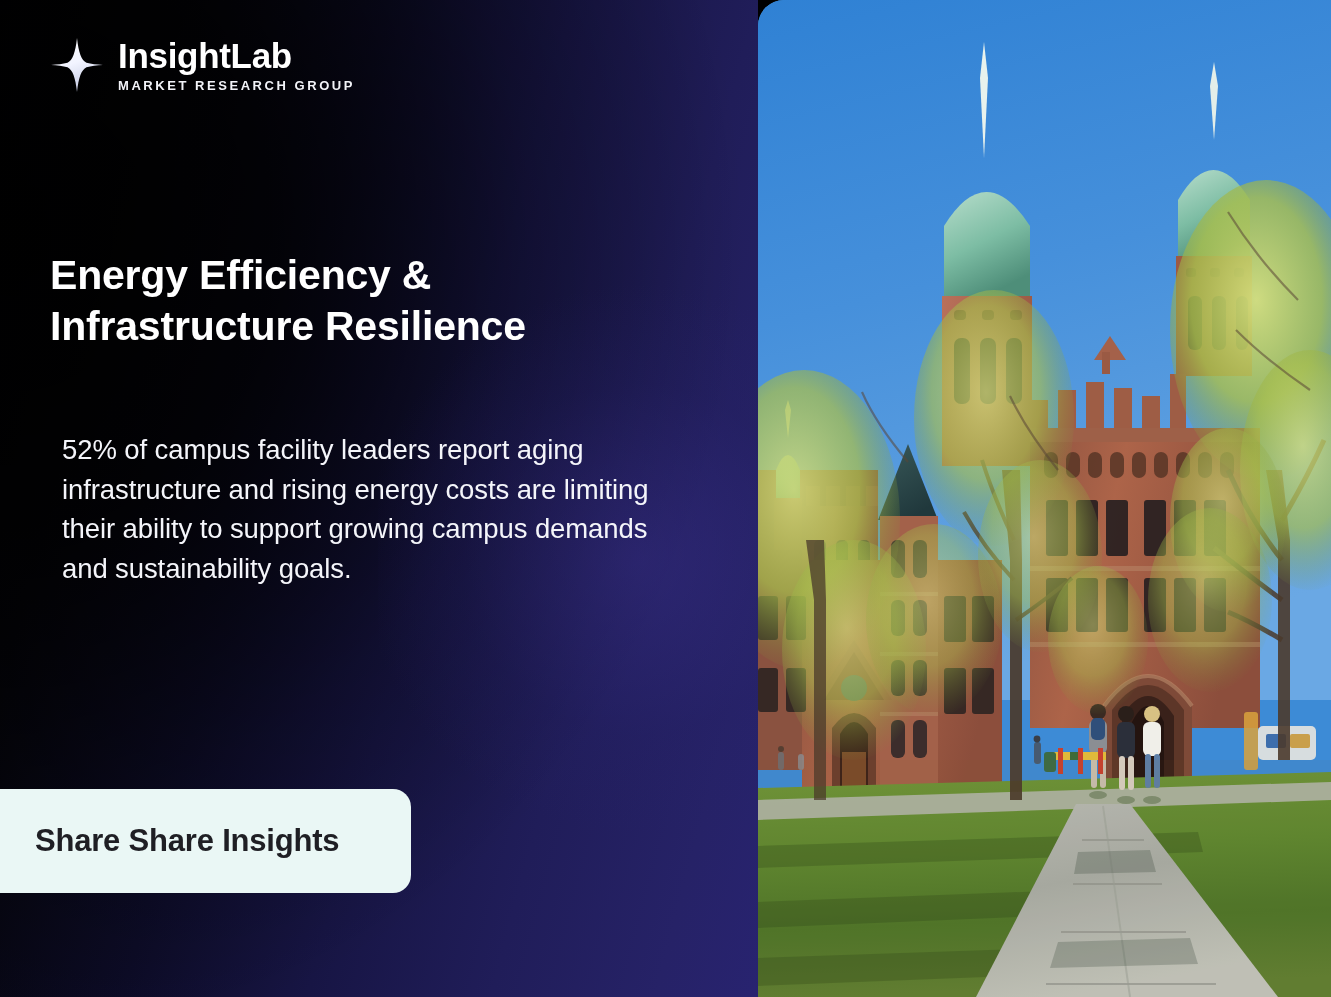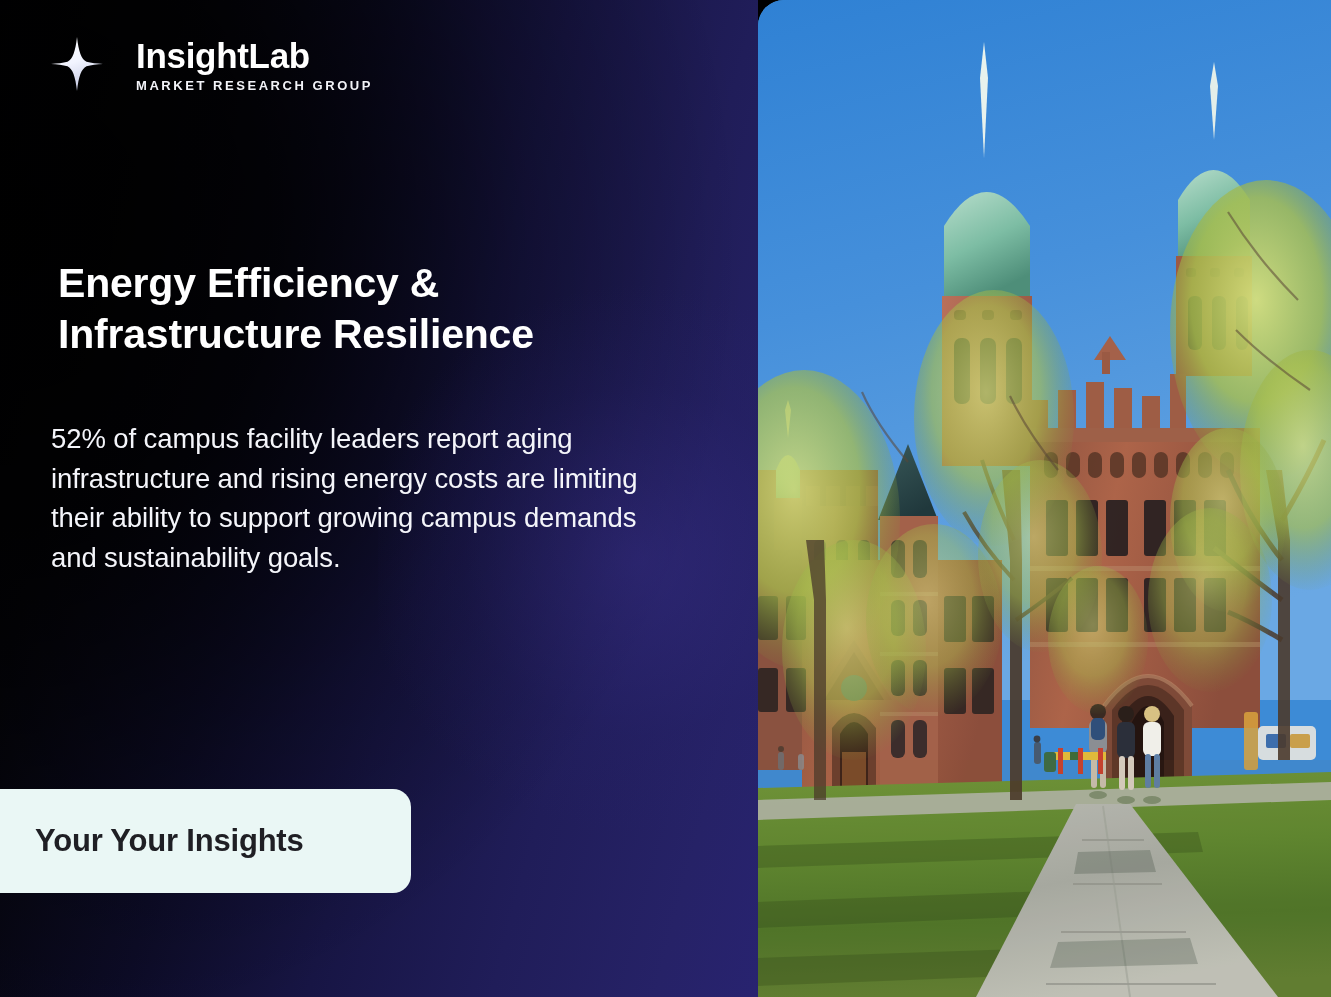--- a/index.html
+++ b/index.html
@@ -43,22 +43,22 @@
     background: radial-gradient(circle at 50% 50%, rgba(58,48,140,0.42) 0%, rgba(40,34,108,0.18) 46%, rgba(0,0,0,0) 72%);
     pointer-events: none;
   }
 
   
   .logo {
     position: absolute;
     left: 50px;
     top: 36px;
     display: flex;
-    align-items: flex-start;
-    gap: 32px;
+    align-items: flex-end;
+    gap: 14px;
     z-index: 4;
   }
   .logo-mark {
     width: 54px;
     height: 56px;
     flex: none;
     display: block;
   }
   .logo-text-block {
     display: flex;
@@ -82,36 +82,36 @@
     letter-spacing: 2.55px;
     white-space: nowrap;
   }
 
   
   .headline {
     position: absolute;
     left: 50px;
     top: 250px;
     width: 600px;
-    margin: 8px;
+    margin: 0;
     font-size: 41px;
     line-height: 1.24;
     font-weight: 700;
     color: #ffffff;
     letter-spacing: -0.2px;
     z-index: 4;
   }
 
   
   .body-copy {
     position: absolute;
     left: 50px;
     top: 418px;
     width: 625px;
-    margin: 1px;
+    margin: 12px;
     font-size: 27.5px;
     line-height: 1.44;
     font-weight: 400;
     color: #f4f5fa;
     letter-spacing: -0.1px;
     z-index: 4;
   }
 
   
   .cta-button {
@@ -180,21 +180,21 @@
         <div class="logo-wordmark">InsightLab</div>
         <div class="logo-tagline">MARKET RESEARCH GROUP</div>
       </div>
     </div>
 
     <h1 class="headline">Energy Efficiency &amp; Infrastructure Resilience</h1>
 
     <p class="body-copy">52% of campus facility leaders report aging infrastructure and rising energy costs are limiting their ability to support growing campus demands and sustainability goals.</p>
 
     <button class="cta-button">
-      <span class="cta-label">Your Your Insights</span>
+      <span class="cta-label">Share Share Insights</span>
     </button>
 
   </div>
 
   <div class="photo-panel">
     <svg class="photo-svg" viewBox="0 0 573 997" preserveAspectRatio="xMidYMid slice">
       <defs>
         <linearGradient id="skyG" x1="0" y1="0" x2="0.2" y2="1">
           <stop offset="0%" stop-color="#2f81d4"></stop>
           <stop offset="45%" stop-color="#4690db"></stop>

